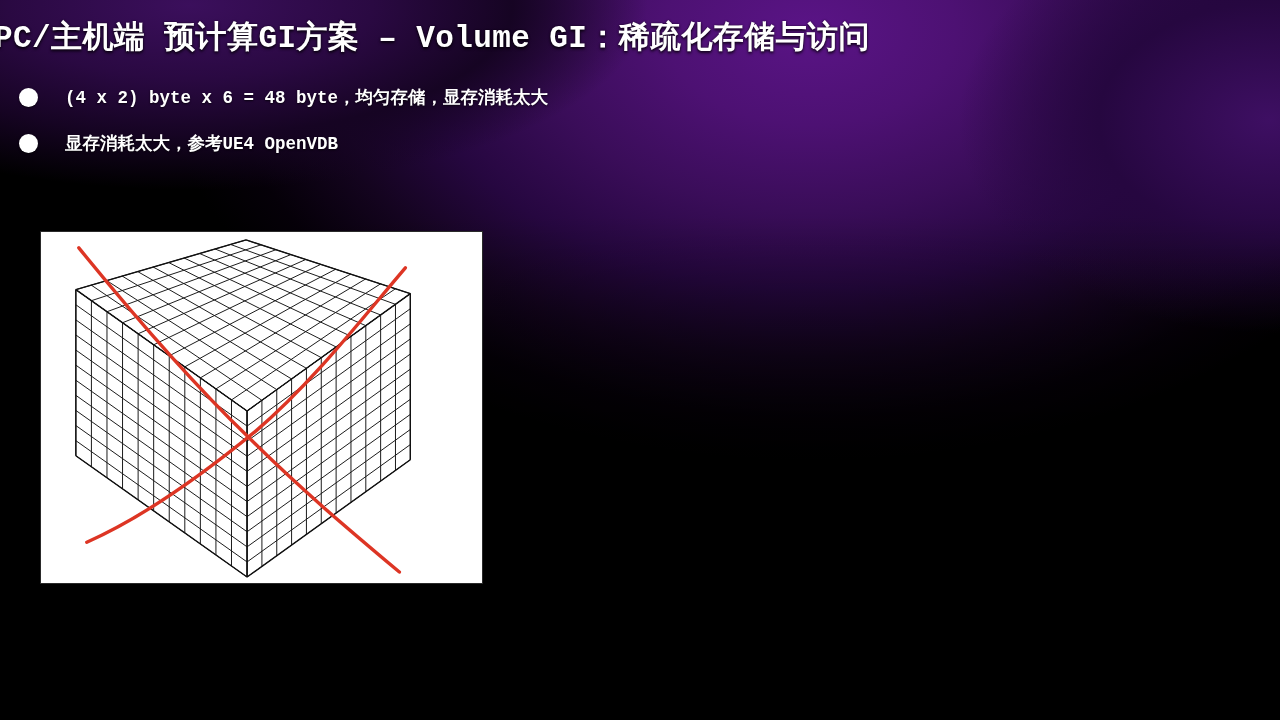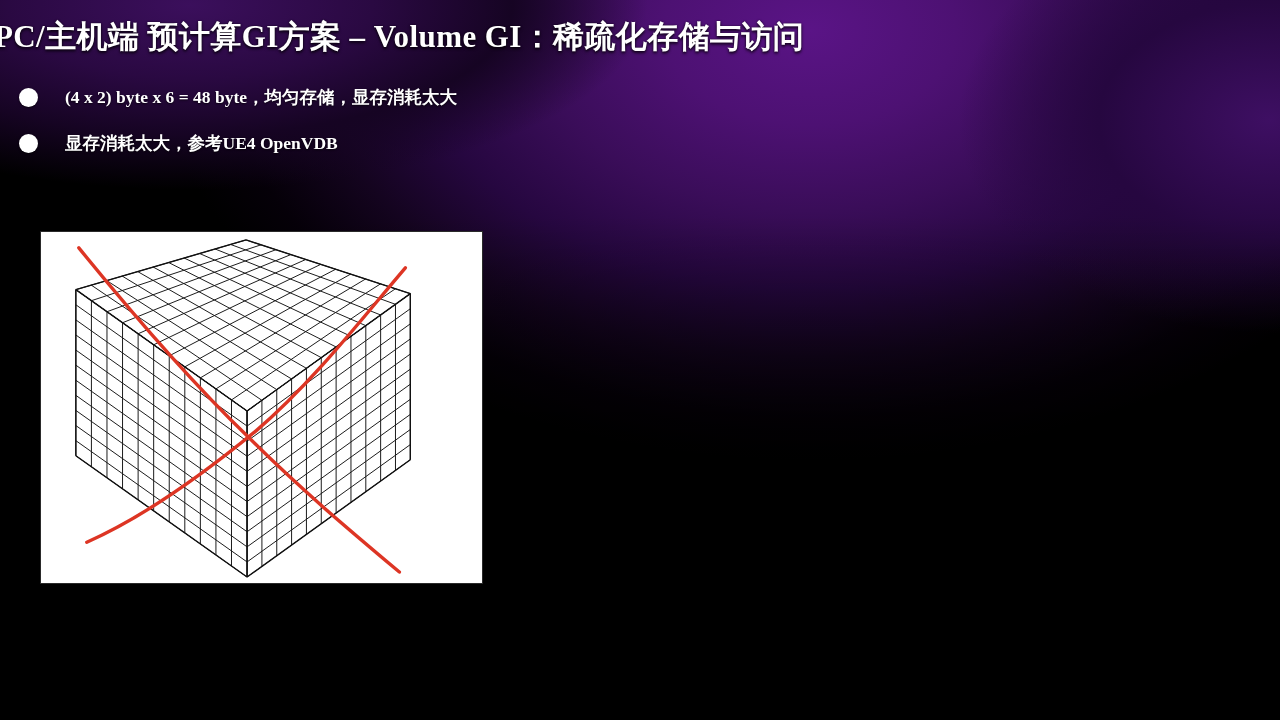--- a/index.html
+++ b/index.html
@@ -7,21 +7,21 @@
     margin: 0;
     padding: 0;
     background: #000;
   }
   #slide {
     position: relative;
     width: 1280px;
     height: 720px;
     overflow: hidden;
     background-color: #8b5cf6;
-    font-family: Liberation Serif, serif;
+    font-family: Liberation Mono, monospace;
   }
   
   .bg-base {
     position: absolute;
     inset: 0;
     background: #000000;
   }
   .bg-glow-main {
     position: absolute;
     inset: 0;

